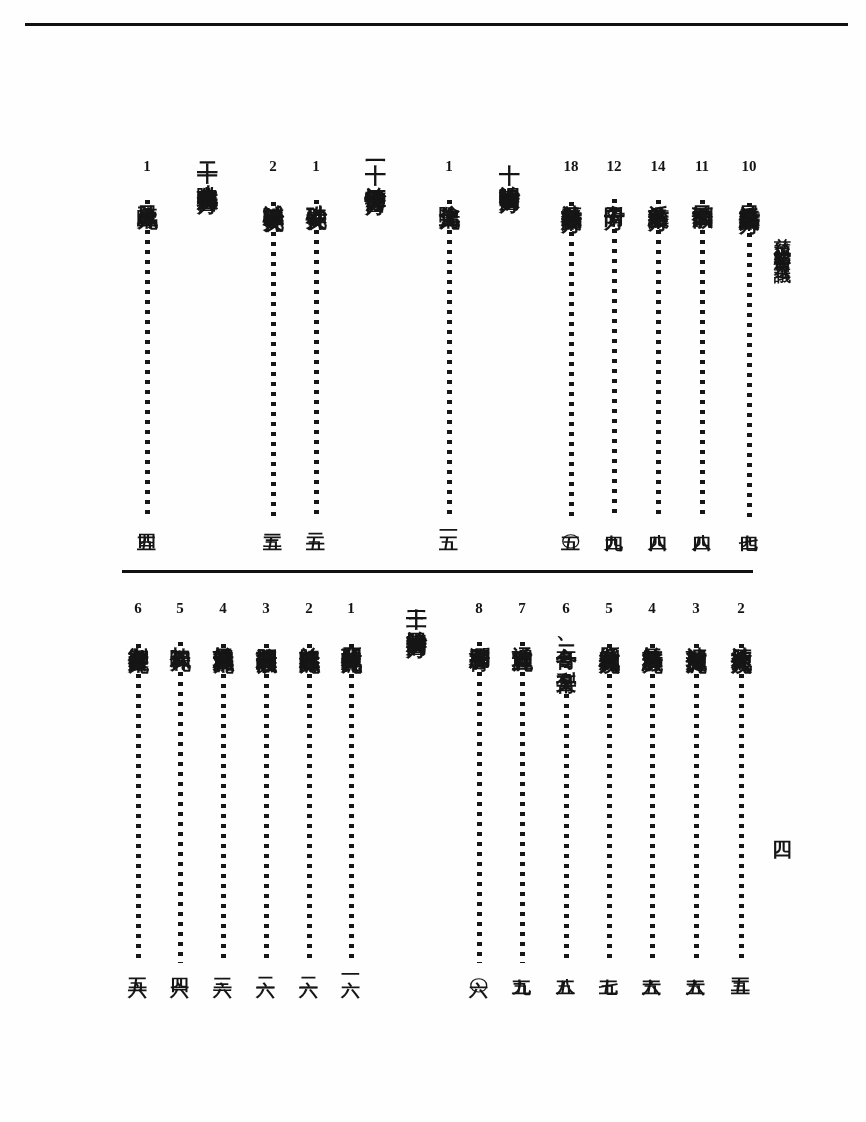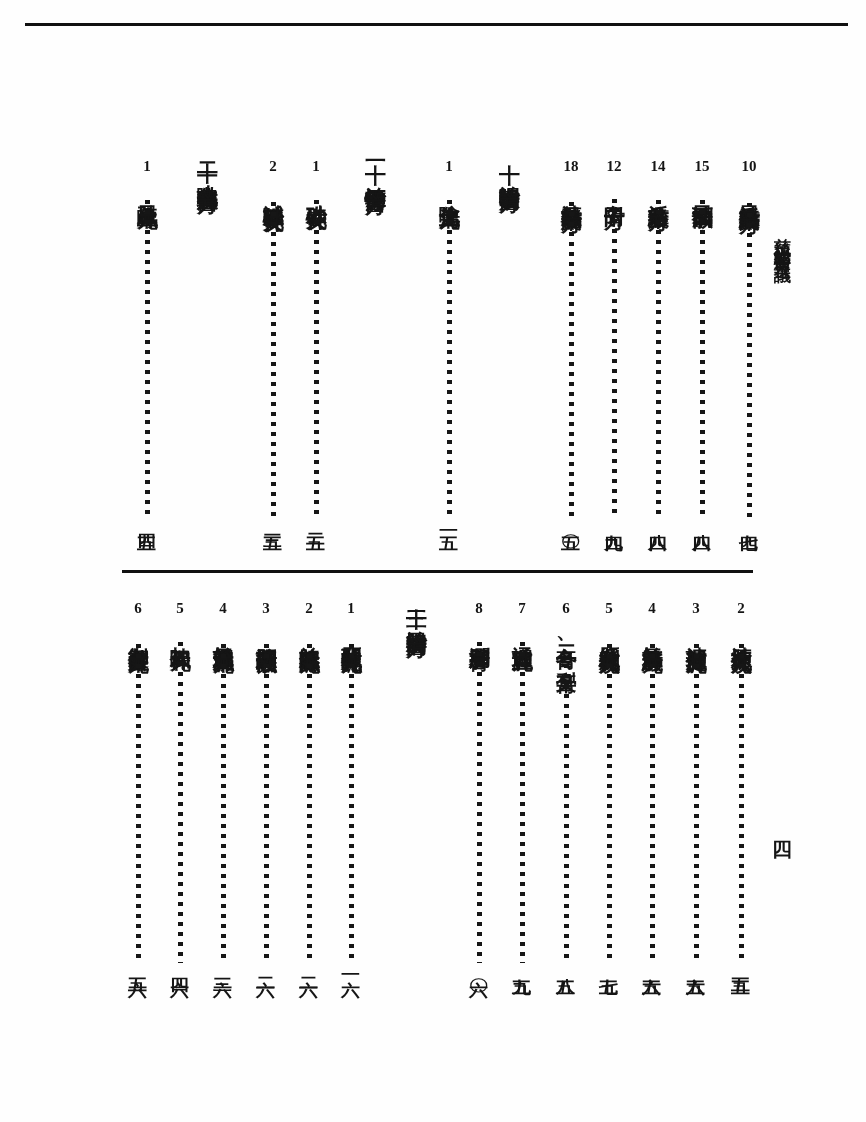--- a/index.html
+++ b/index.html
@@ -53,21 +53,21 @@
   <div class="running-title">慈禧光緒醫方選議</div>
 
   <div class="col" style="left:730px;top:158px;height:400px;">
     <div class="num">10</div>
     <div class="vtext">祛風活絡貼藥又方</div>
     <div class="leader"></div>
     <div class="pagenum">四七</div>
   </div>
 
   <div class="col" style="left:683px;top:158px;height:400px;">
-    <div class="num">15</div>
+    <div class="num">11</div>
     <div class="vtext">祛風潤面散</div>
     <div class="leader"></div>
     <div class="pagenum">四八</div>
   </div>
 
   <div class="col" style="left:639px;top:158px;height:400px;align-items:center;">
     <div class="num">14</div>
     <div class="vtext">活絡敷藥方</div>
     <div class="leader"></div>
     <div class="pagenum">四八</div>

